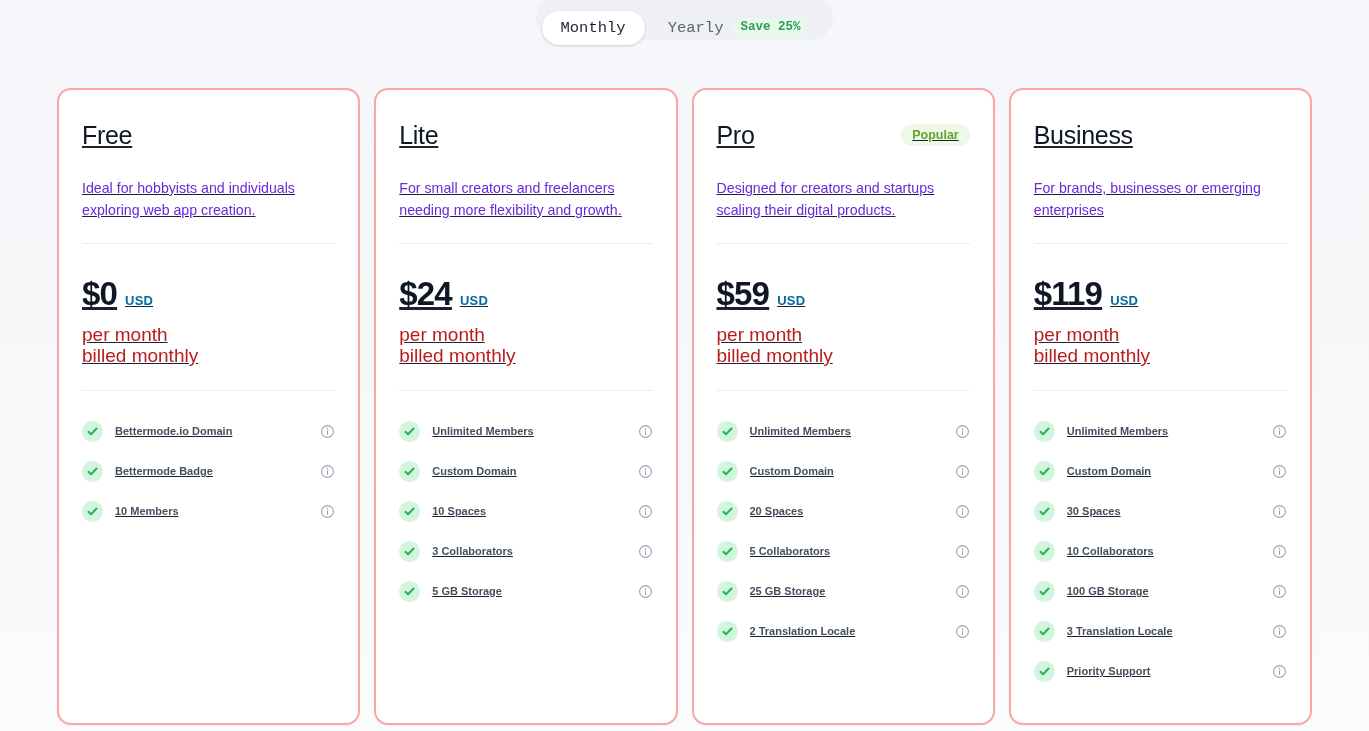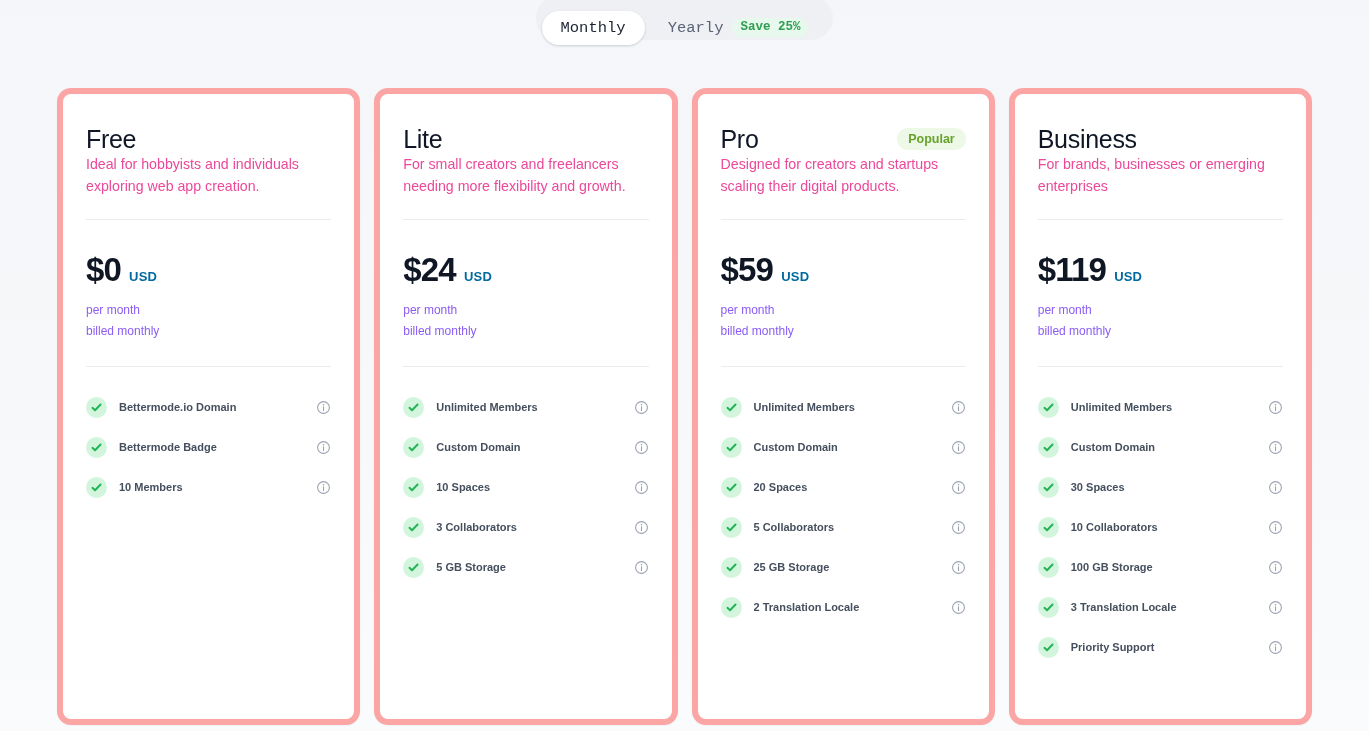--- a/index.html
+++ b/index.html
@@ -75,27 +75,28 @@
     display: flex;
     gap: 14px;
     padding: 50px 57px 0 57px;
     align-items: flex-start;
   }
 
   .card {
     flex: 1 1 0;
     min-width: 0;
     background: #ffffff;
-    border: 6px solid #fca5a5;
+    border: 2px solid #fca5a5;
     border-radius: 14px;
     height: 637px;
     padding: 30px 23px 0 23px;
     box-shadow: 0 1px 2px rgba(16, 24, 40, 0.04);
     display: flex;
     flex-direction: column;
+    text-decoration: underline;
   }
 
   .card-head {
     display: flex;
     align-items: center;
     justify-content: space-between;
     gap: 10px;
     min-height: 30px;
   }
 
@@ -112,24 +113,24 @@
     color: #67a22c;
     font-size: 12.5px;
     font-weight: bold;
     border-radius: 999px;
     padding: 5px 11px;
     line-height: 1;
     white-space: nowrap;
   }
 
   .plan-desc {
-    margin-top: 0;
+    margin-top: 28px;
     font-size: 14.2px;
     line-height: 21.5px;
-    color: #ec4899;
+    color: #6d28d9;
     max-width: 252px;
   }
 
   .divider {
     height: 1px;
     background: #ececee;
     margin-top: 22px;
   }
 
   .price-row {
@@ -149,23 +150,23 @@
 
   .price-currency {
     font-size: 13px;
     font-weight: bold;
     color: #0369a1;
     letter-spacing: 0.2px;
   }
 
   .price-sub {
     margin-top: 14px;
-    font-size: 12px;
+    font-size: 19px;
     line-height: 21px;
-    color: #8b5cf6;
+    color: #b91c1c;
   }
 
   .divider-2 {
     height: 1px;
     background: #ececee;
     margin-top: 24px;
   }
 
   
   .features {

